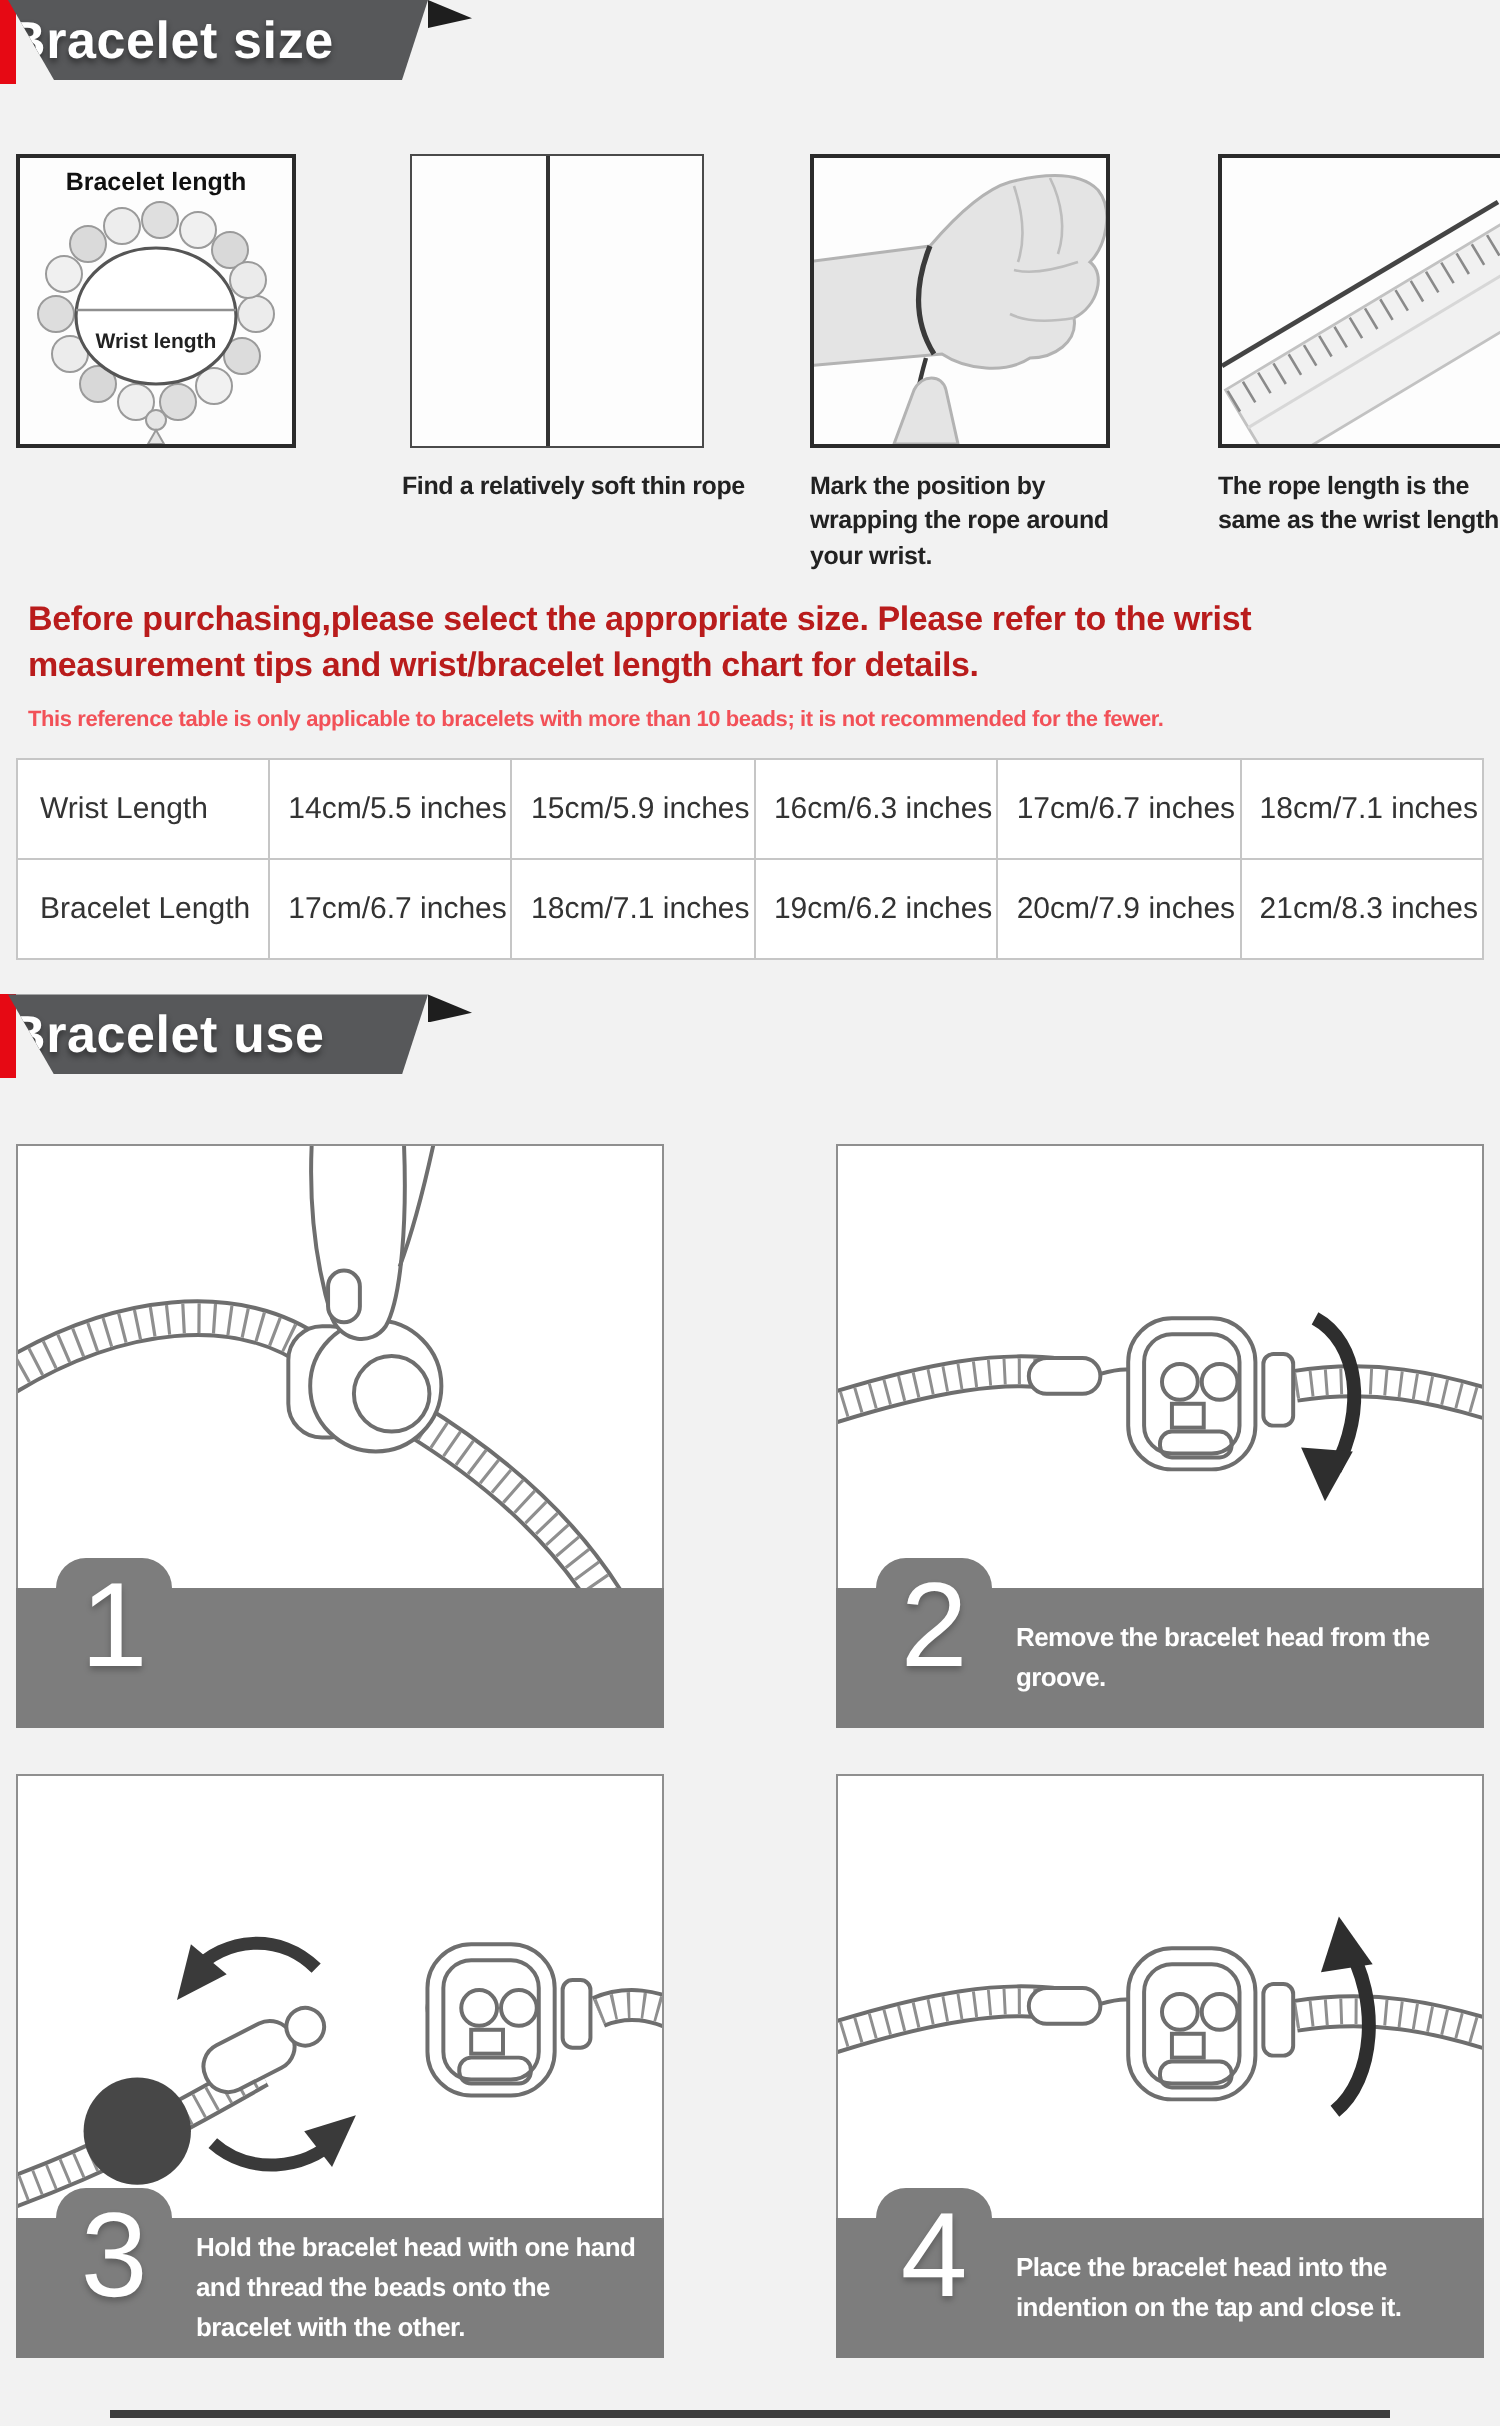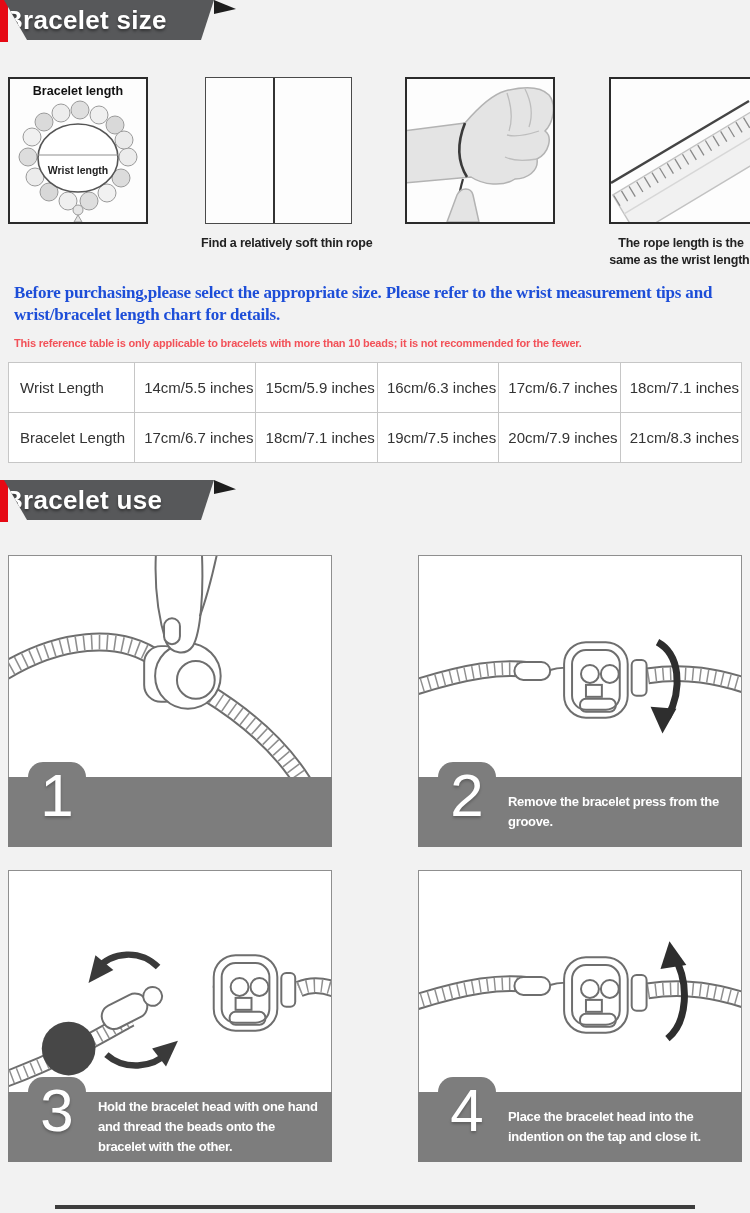--- a/index.html
+++ b/index.html
@@ -22,27 +22,27 @@
   }
   .banner .fold{
     position:absolute;left:214px;top:0;width:22px;height:14px;background:#1e1e1e;
     clip-path:polygon(0 0,100% 65%,0 100%);
   }
   
   .figrow{display:flex;align-items:flex-start;margin-top:29px;}
   .figcol{flex:none;}
   .figbox{background:#fdfdfd;border:2px solid #2b2b2b;box-sizing:border-box;}
   .figbox.thin{border:1.5px solid #4a4a4a;}
-  .figcap{margin-top:11px;font-size:12.5px;font-weight:700;color:#222;line-height:1.38;letter-spacing:-.2px;text-align:center;}
+  .figcap{margin-top:11px;font-size:12.5px;font-weight:700;color:#222;line-height:1.38;letter-spacing:-.2px;}
   .figcap.center{text-align:center;}
   .figcap.nowrap{white-space:nowrap;margin-left:-4px;}
   
   .note-bold{
-    margin:12px 12px 0 14px;font-size:17px;font-weight:800;color:#1d4ed8;
-    line-height:1.34;letter-spacing:-.2px;font-family:Liberation Serif, serif;
+    margin:12px 12px 0 14px;font-size:17px;font-weight:800;color:#b91c1c;
+    line-height:1.34;letter-spacing:-.2px;
   }
   .note-red{
     margin:10px 12px 0 14px;font-size:11px;font-weight:700;color:#f25158;
     letter-spacing:-.2px;white-space:nowrap;
   }
   
   table.size{border-collapse:collapse;margin:13px 8px 0;width:734px;table-layout:fixed;}
   table.size td{
     border:1px solid #c6c6c6;background:#fff;height:49px;font-size:15px;color:#333;
     text-align:right;padding:0 2px;font-weight:400;
@@ -123,20 +123,21 @@
         <path d="M -4 52 L 58 44 C 70 30 84 16 98 12 C 114 8 132 6 142 16 C 150 26 146 44 138 52 C 146 58 142 74 130 80 C 132 92 120 100 108 100 C 96 108 76 106 64 98 L -4 104 Z" fill="#e4e4e4" stroke="#b3b3b3" stroke-width="1.5"></path>
         <path d="M 100 14 C 104 26 106 40 102 52" fill="none" stroke="#bdbdbd" stroke-width="1.3"></path>
         <path d="M 118 10 C 124 22 126 36 122 48" fill="none" stroke="#bdbdbd" stroke-width="1.3"></path>
         <path d="M 132 52 C 120 56 108 58 100 56" fill="none" stroke="#bdbdbd" stroke-width="1.3"></path>
         <path d="M 130 80 C 118 82 106 82 98 78" fill="none" stroke="#bdbdbd" stroke-width="1.3"></path>
         <path d="M 58 44 C 50 64 50 82 60 98" fill="none" stroke="#3a3a3a" stroke-width="2.6"></path>
         <path d="M 56 100 C 52 114 50 124 52 132" fill="none" stroke="#3a3a3a" stroke-width="2.2"></path>
         <path d="M 40 143 L 50 116 C 54 108 64 108 66 116 L 72 143 Z" fill="#e4e4e4" stroke="#b3b3b3" stroke-width="1.5"></path>
       </svg>
     </div>
+    <div class="figcap">Mark the position by wrapping the rope around your wrist.</div>
   </div>
 
   <div class="figcol" style="width:144px;margin-left:54px;">
     <div class="figbox" style="width:144px;height:147px;">
       <svg viewBox="0 0 140 143" width="140" height="143">
         <line x1="0" y1="104" x2="138" y2="22" stroke="#444" stroke-width="2.4"></line>
         <g transform="rotate(-31 10 118)">
           <rect x="4" y="112" width="190" height="46" fill="#f1f1f1" stroke="#c2c2c2" stroke-width="1.4"></rect>
           <line x1="4" y1="119" x2="194" y2="119" stroke="#8a8a8a" stroke-width="12" stroke-dasharray="1.3 7.6"></line>
           <line x1="4" y1="134" x2="194" y2="134" stroke="#d7d7d7" stroke-width="1.5"></line>
@@ -157,21 +158,21 @@
     <td>14cm/5.5 inches</td>
     <td>15cm/5.9 inches</td>
     <td>16cm/6.3 inches</td>
     <td>17cm/6.7 inches</td>
     <td>18cm/7.1 inches</td>
   </tr>
   <tr>
     <td class="rowhead">Bracelet Length</td>
     <td>17cm/6.7 inches</td>
     <td>18cm/7.1 inches</td>
-    <td>19cm/7.5 inches</td>
+    <td>19cm/6.2 inches</td>
     <td>20cm/7.9 inches</td>
     <td>21cm/8.3 inches</td>
   </tr>
 </tbody>
   </table>
 
 <div class="banner" style="margin-top:17px;">
   <div class="red-bar"></div>
   <div class="trap">
     <span>Bracelet use</span>
@@ -225,21 +226,21 @@
       <circle cx="172" cy="118" r="9" class="fillw"></circle>
       <circle cx="192" cy="118" r="9" class="fillw"></circle>
       <rect x="168" y="129" width="16" height="12" fill="none" class="ln"></rect>
       <rect x="162" y="143" width="36" height="13" rx="6" fill="none" class="ln"></rect>
       <rect x="214" y="104" width="15" height="36" rx="5" class="fillw"></rect>
       <path d="M 240 86 C 262 98 266 132 250 162" stroke="#2e2e2e" stroke-width="7" fill="none"></path>
       <polygon points="245,178 233,151 259,153" fill="#2e2e2e"></polygon>
     </svg>
     <div class="stepbar">
       <div class="stepnum">2</div>
-      <div class="steptext">Remove the bracelet press from the groove.</div>
+      <div class="steptext">Remove the bracelet head from the groove.</div>
     </div>
   </div>
 
   <div class="panel">
     <svg class="illus" viewBox="0 0 324 221">
       <defs>
         <path id="t3a" d="M -12 212 C 50 190 90 166 122 148" fill="none"></path>
         <path id="t3b" d="M 292 118 C 306 112 320 114 336 122" fill="none"></path>
       </defs>
       <use href="#t3a" stroke="#6e6e6e" stroke-width="17"></use>

